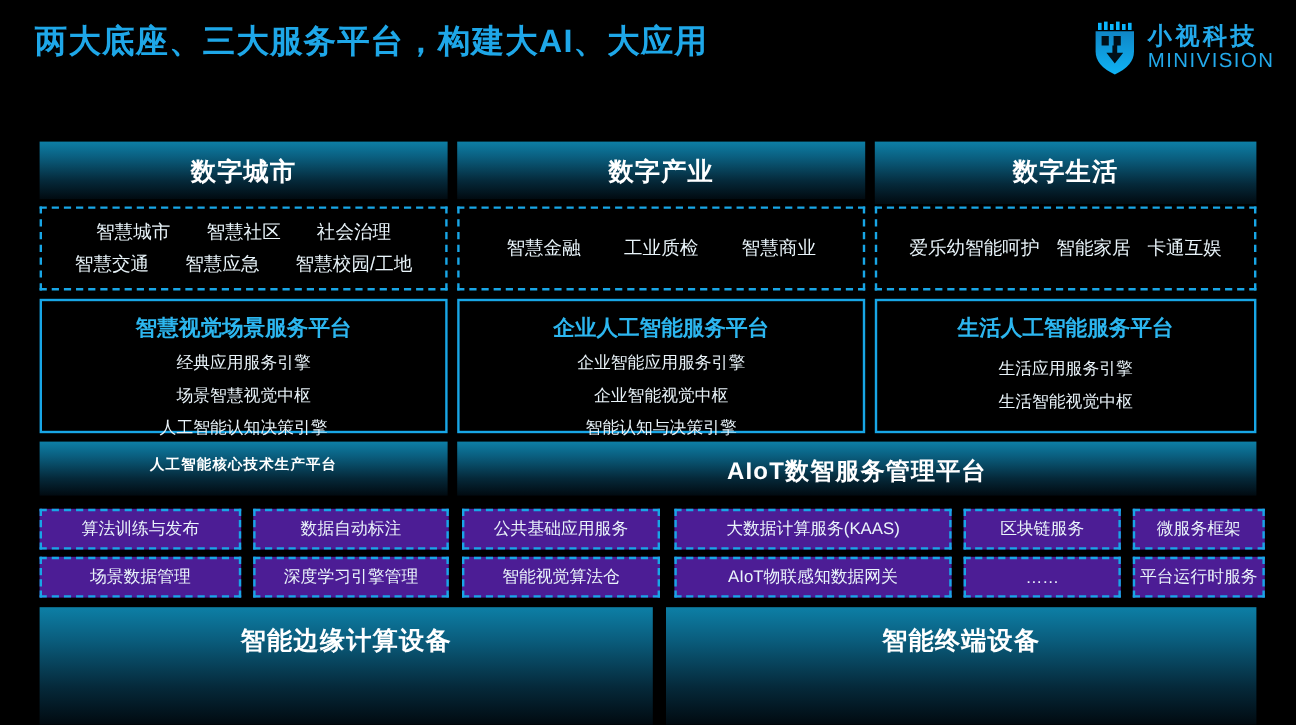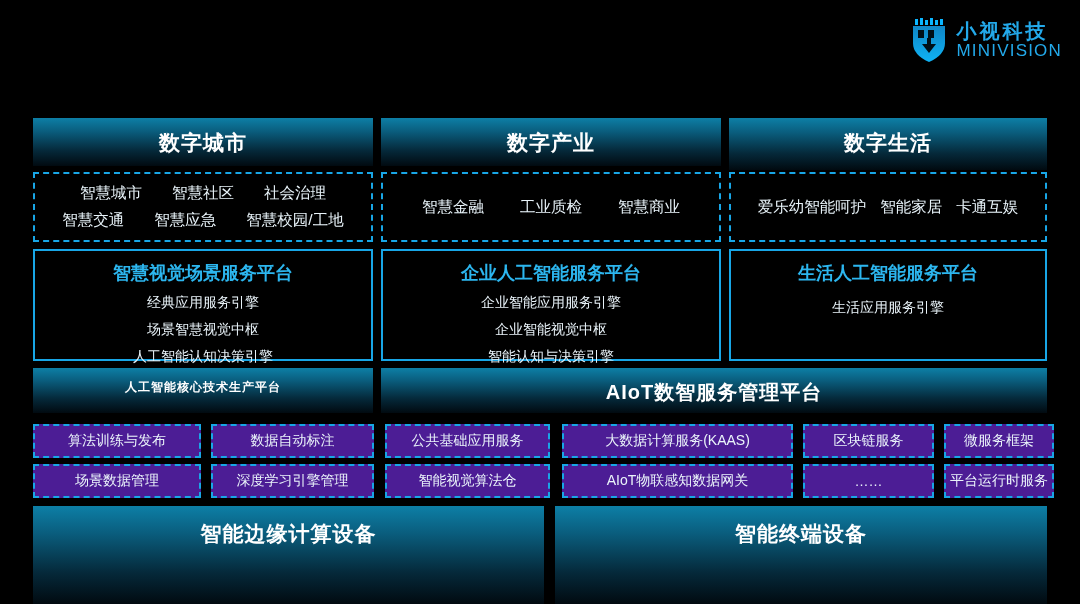--- a/index.html
+++ b/index.html
@@ -59,20 +59,21 @@
     text-align:center;font-size:14px;color:#e8f2f8;margin-top:9px;white-space:nowrap;
   }
   .band-line{display:flex;align-items:center;justify-content:center;gap:30px;}
   .band-line + .band-line{margin-top:6px;}
   .abs{position:absolute;}
 </style>
 </head>
 <body>
 
 <div class="page-header">
+  <div class="page-title">两大底座、三大服务平台，构建大AI、大应用</div>
 
   <div class="brand">
     <svg class="brand-mark" viewBox="0 0 34 46">
       <defs>
         <linearGradient id="lg" x1="0" y1="0" x2="0" y2="1">
           <stop offset="0" stop-color="#0f86c6"></stop>
           <stop offset="1" stop-color="#0fb3f5"></stop>
         </linearGradient>
       </defs>
       <rect x="3" y="2" width="3" height="6" fill="#0bb6ff"></rect>
@@ -142,20 +143,21 @@
   <div class="band-line" style="gap:14px;">
     <span class="row-text">爱乐幼智能呵护</span>
     <span class="row-text">智能家居</span>
     <span class="row-text">卡通互娱</span>
   </div>
 </div>
 
 <div class="abs solid-box" style="left:729px;top:249px;width:318px;height:112px;">
   <div class="plat-name">生活人工智能服务平台</div>
   <div class="plat-item" style="margin-top:14px;">生活应用服务引擎</div>
+  <div class="plat-item">生活智能视觉中枢</div>
 </div>
 
 <div class="abs grad-card" style="left:33px;top:368px;width:340px;height:45px;">
   <span class="grad-title" style="font-size:12px;">人工智能核心技术生产平台</span>
 </div>
 
 <div class="abs grad-card" style="left:381px;top:368px;width:666px;height:45px;">
   <span class="grad-title" style="font-size:20px;">AIoT数智服务管理平台</span>
 </div>
 

